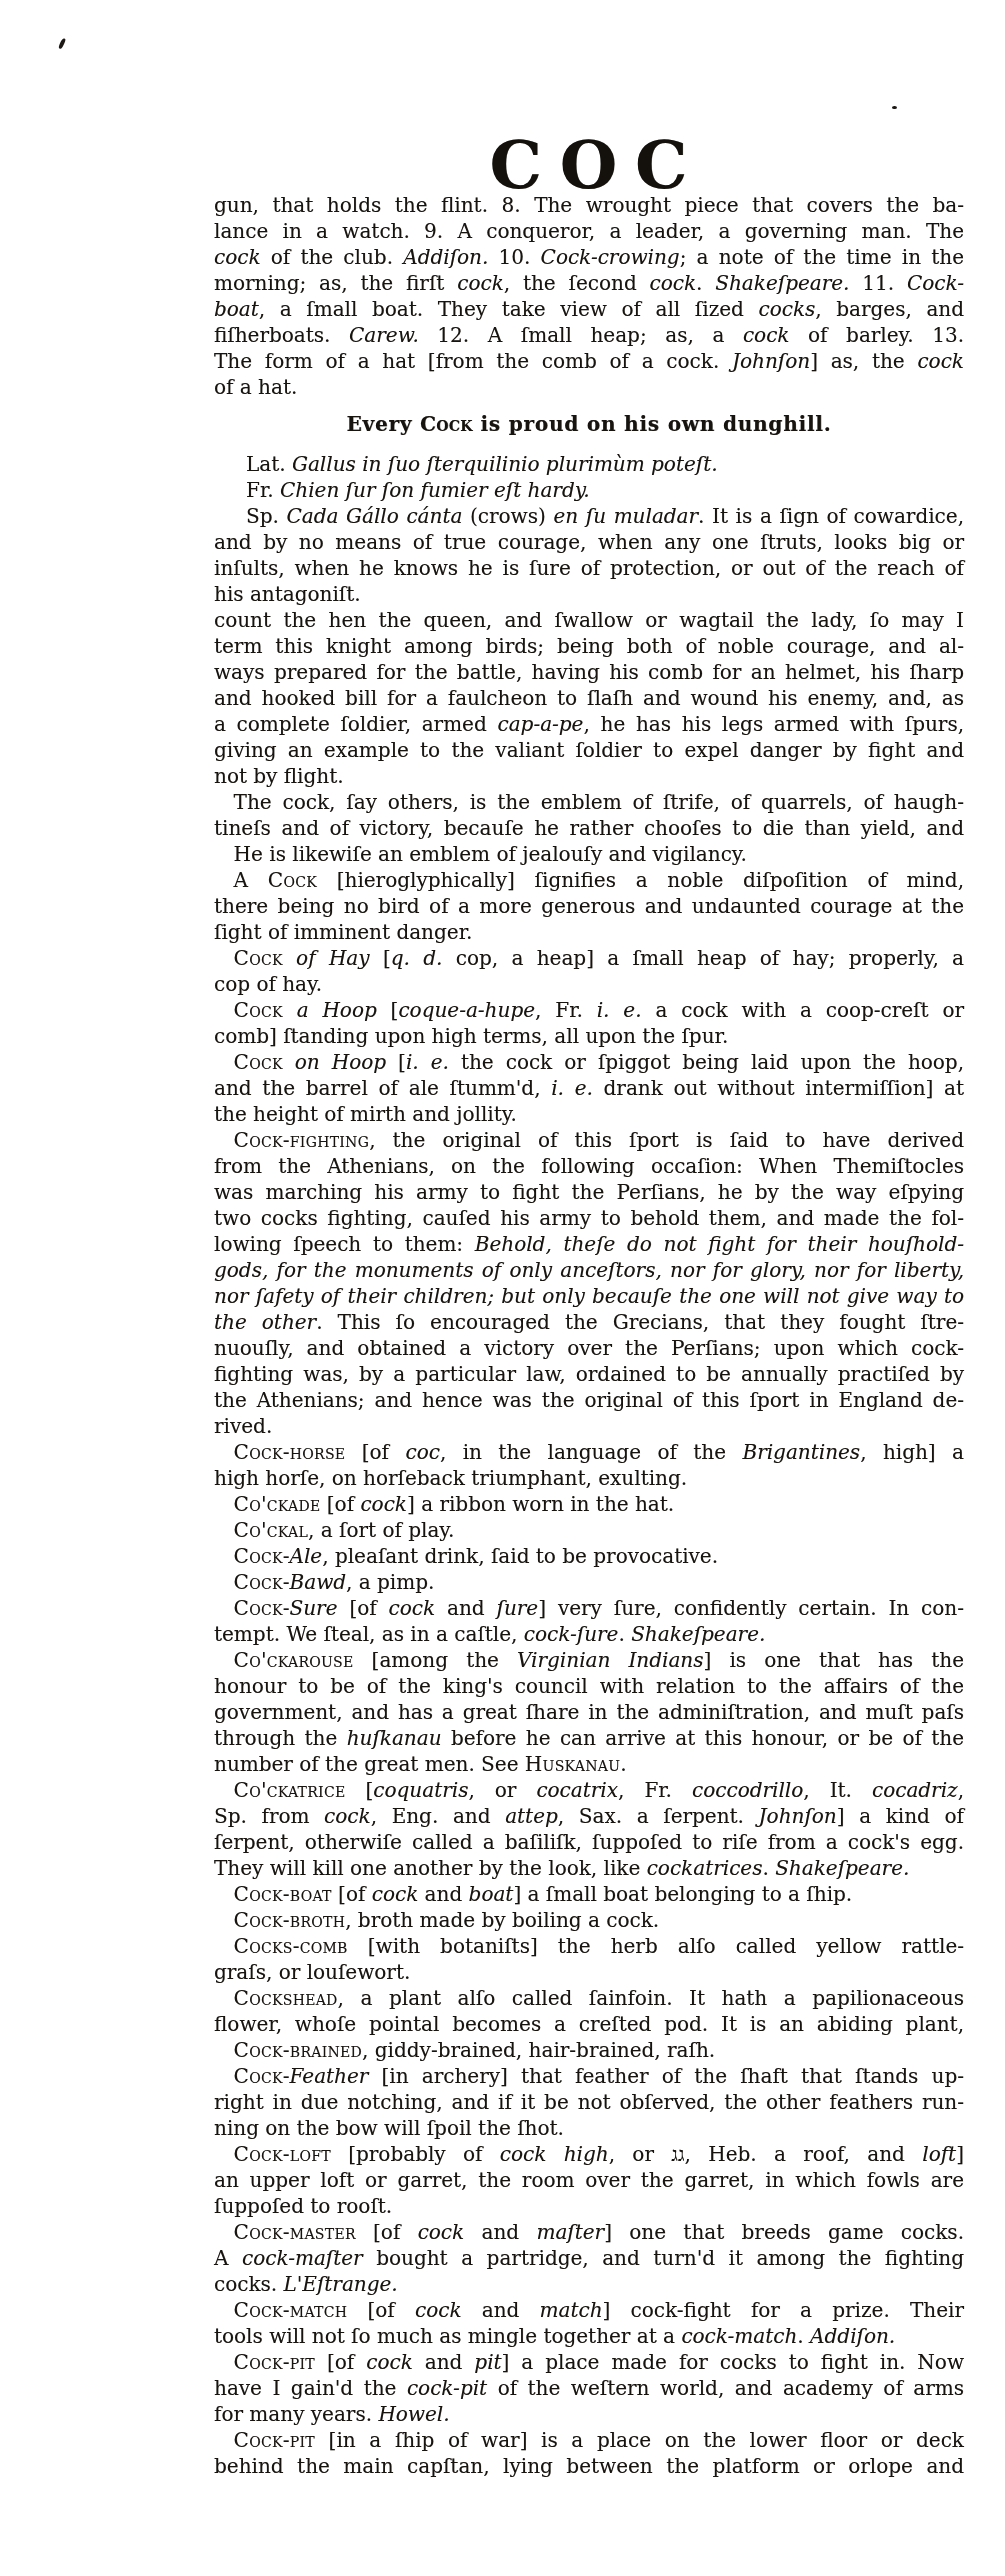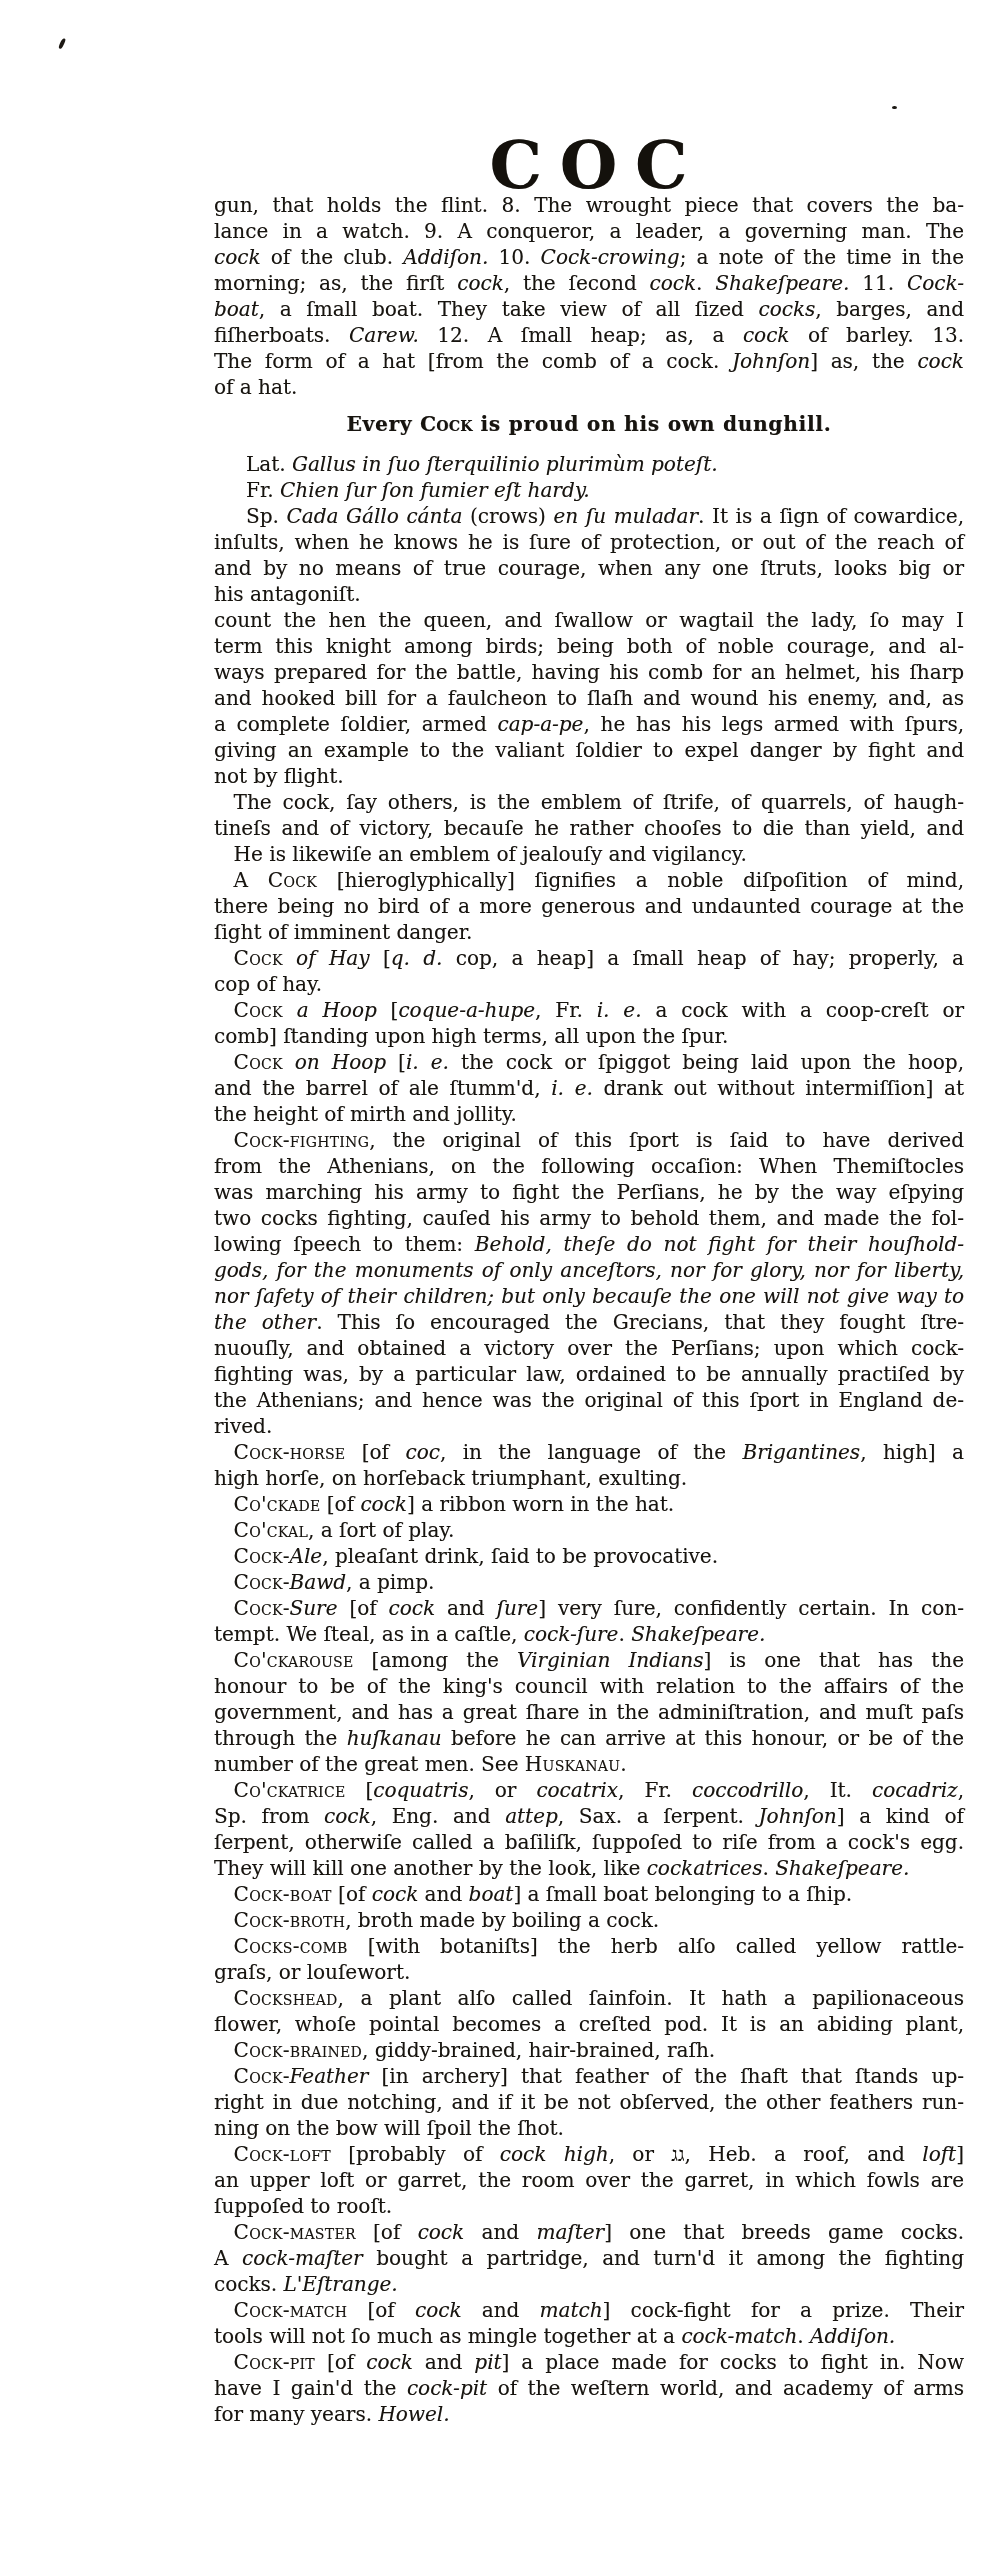--- a/index.html
+++ b/index.html
@@ -81,22 +81,22 @@
         <div class="line last">Every <sc>Cock</sc> is proud on his own dunghill.</div>
       </div>
       <div class="par">
         <div class="line ind2 last">Lat. <i>Gallus in ſuo ſterquilinio plurimùm poteſt.</i></div>
       </div>
       <div class="par">
         <div class="line ind2 last">Fr. <i>Chien ſur ſon fumier eſt hardy.</i></div>
       </div>
       <div class="par">
         <div class="line ind2">Sp. <i>Cada Gállo cánta</i> (crows) <i>en ſu muladar</i>.  It is a ſign of cowardice,</div>
+        <div class="line">and by no means of true courage, when any one ſtruts, looks big or</div>
         <div class="line">inſults, when he knows he is ſure of protection, or out of the reach of</div>
-        <div class="line">and by no means of true courage, when any one ſtruts, looks big or</div>
         <div class="line last">his antagoniſt.</div>
       </div>
       <div class="par">
         <div class="line">count the hen the queen, and ſwallow or wagtail the lady, ſo may I</div>
         <div class="line">term this knight among birds;  being both of noble courage, and al-</div>
         <div class="line">ways prepared for the battle, having his comb for an helmet, his ſharp</div>
         <div class="line">and hooked bill for a faulcheon to ſlaſh and wound his enemy, and, as</div>
         <div class="line">a complete ſoldier, armed <i>cap-a-pe</i>, he has his legs armed with ſpurs,</div>
         <div class="line">giving an example to the valiant ſoldier to expel danger by fight and</div>
         <div class="line last">not by flight.</div>
@@ -207,15 +207,19 @@
       </div>
       <div class="par">
         <div class="line ind1"><sc>Cock-match</sc> [of <i>cock</i> and <i>match</i>] cock-fight for a prize.  Their</div>
         <div class="line last">tools will not ſo much as mingle together at a <i>cock-match</i>. <i>Addiſon.</i></div>
       </div>
       <div class="par">
         <div class="line ind1"><sc>Cock-pit</sc> [of <i>cock</i> and <i>pit</i>] a place made for cocks to fight in.  Now</div>
         <div class="line">have I gain'd the <i>cock-pit</i> of the weſtern world, and academy of arms</div>
         <div class="line last">for many years. <i>Howel.</i></div>
       </div>
+      <div class="par">
+        <div class="line ind1"><sc>Cock-pit</sc> [in a ſhip of war] is a place on the lower floor or deck</div>
+        <div class="line">behind the main capſtan, lying between the platform or orlope and</div>
+      </div>
     </div>
 </div>
 
 
 </body></html>

